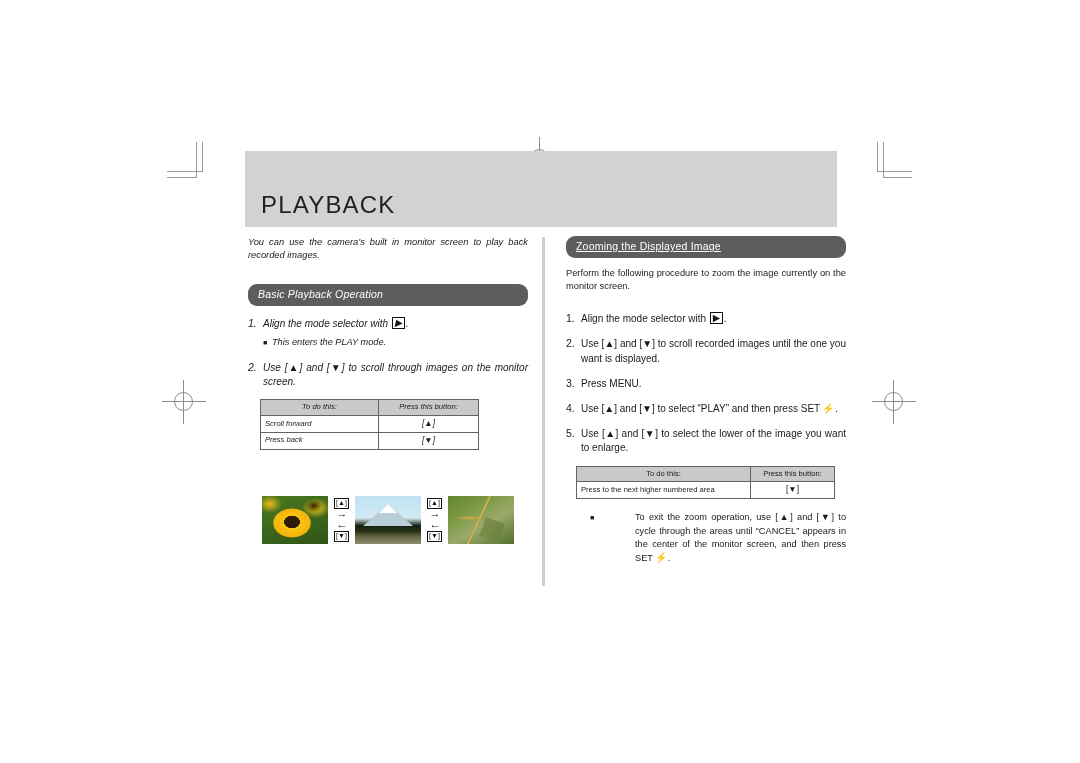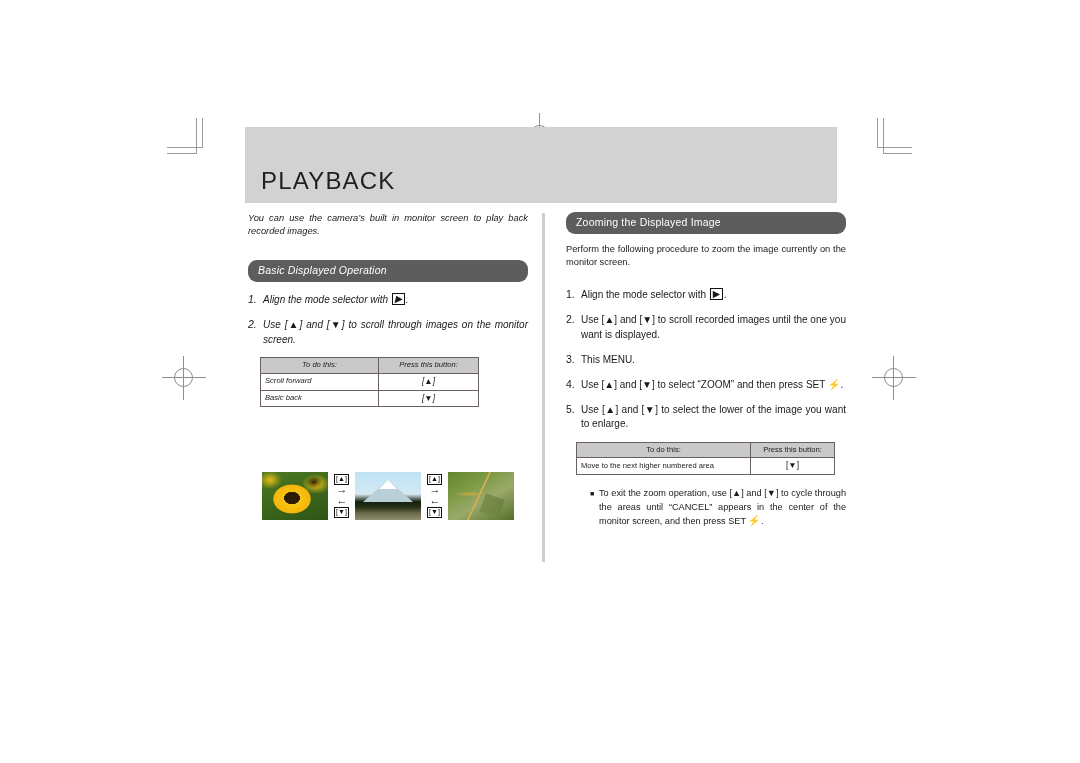--- a/index.html
+++ b/index.html
@@ -7,20 +7,21 @@
     margin: 0; padding: 0;
     width: 1080px; height: 763px;
     background: #ffffff;
     font-family: "Liberation Sans", sans-serif;
   }
   #page {
     position: relative;
     width: 1080px; height: 562px;
     background: #ffffff;
     overflow: hidden;
+    margin-top: 24px;
   }
 
   
   .cmark { position: absolute; }
   .cmark i { position: absolute; background: #9a9a9a; display: block; }
 
   .reg { position: absolute; width: 44px; height: 44px; }
   .reg .vl { position: absolute; left: 21px; top: 0; width: 1px; height: 44px; background: #8e8e8e; }
   .reg .hl { position: absolute; top: 21px; left: 0; height: 1px; width: 44px; background: #8e8e8e; }
   .reg .ci { position: absolute; left: 12px; top: 12px; width: 19px; height: 19px;
@@ -49,21 +50,21 @@
 
   .sectionbar {
     display: block; margin: 22px 0 9px 0;
     background: #5d5d5d; color: #ffffff;
     border-radius: 9px;
     padding: 3px 10px 4px 10px;
     font-size: 10.5px;
     letter-spacing: .2px;
     width: 100%;
   }
-  .col-right .sectionbar { margin-top: 0; }
+  .col-right .sectionbar { margin-top: 0; text-decoration: underline; }
 
   .step { display: flex; margin-top: 11px; }
   .step .num { width: 15px; flex: 0 0 15px; font-size: 10.5px; line-height: 1.25; }
   .step .txt { flex: 1; font-size: 10px; line-height: 1.42; text-align: justify; }
 
   .bullet { display: flex; margin-top: 5px; margin-left: 15px; }
   .bullet .bsq { flex: 0 0 9px; font-size: 7px; line-height: 1.9; color: #1a1a1a; }
   .bullet .btxt { flex: 1; font-size: 9.2px; line-height: 1.45; text-align: justify; }
 
   .bullet.wide { margin-left: 14px; }
@@ -217,50 +218,54 @@
   <div class="banner">
     <div class="banner-title">PLAYBACK</div>
   </div>
 
   <div class="divider"></div>
 
   <div class="col col-left">
 
     <p class="intro">You can use the camera’s built in monitor screen to play back recorded images.</p>
 
-    <div class="sectionbar">Basic Displayed Operation</div>
+    <div class="sectionbar">Basic Playback Operation</div>
 
 
     <div class="step">
       <div class="num">1.</div>
       <div class="txt tight">
         <span>Align the mode selector with </span><span class="key kbr">▶</span><span>.</span>
       </div>
     </div>
 
+    <div class="bullet">
+      <div class="bsq">■</div>
+      <div class="btxt">This enters the PLAY mode.</div>
+    </div>
 
     <div class="step">
       <div class="num">2.</div>
       <div class="txt">Use [▲] and [▼] to scroll through images on the monitor screen.</div>
     </div>
 
     <table class="op tbl-left">
       <thead>
         <tr>
           <th class="c1">To do this:</th>
           <th class="c2">Press this button:</th>
         </tr>
       </thead>
       <tbody>
         <tr>
           <td class="lbl">Scroll forward</td>
           <td class="btn">[▲]</td>
         </tr>
         <tr>
-          <td class="lbl">Basic back</td>
+          <td class="lbl">Press back</td>
           <td class="btn">[▼]</td>
         </tr>
       </tbody>
     </table>
   </div>
 
   <div class="photostrip">
     <div class="photo ph-flower"></div>
     <div class="arrows">
       <span class="ar kbox">[▲]</span>
@@ -291,51 +296,51 @@
       </div>
     </div>
 
     <div class="step">
       <div class="num">2.</div>
       <div class="txt">Use [▲] and [▼] to scroll recorded images until the one you want is displayed.</div>
     </div>
 
     <div class="step">
       <div class="num">3.</div>
-      <div class="txt tight">This MENU.</div>
+      <div class="txt tight">Press MENU.</div>
     </div>
 
     <div class="step">
       <div class="num">4.</div>
       <div class="txt">
-        <span>Use [▲] and [▼] to select “ZOOM” and then press SET </span><span class="bolt">⚡</span><span>.</span>
+        <span>Use [▲] and [▼] to select “PLAY” and then press SET </span><span class="bolt">⚡</span><span>.</span>
       </div>
     </div>
 
     <div class="step">
       <div class="num">5.</div>
       <div class="txt">Use [▲] and [▼] to select the lower of the image you want to enlarge.</div>
     </div>
 
     <table class="op tbl-right" style="margin-left:10px;">
       <thead>
         <tr>
           <th class="c1">To do this:</th>
           <th class="c2">Press this button:</th>
         </tr>
       </thead>
       <tbody>
         <tr>
-          <td class="lbl">Move to the next higher numbered area</td>
+          <td class="lbl">Press to the next higher numbered area</td>
           <td class="btn">[▼]</td>
         </tr>
       </tbody>
     </table>
 
-    <div class="bullet wide" style="margin-top:12px;margin-left:24px;">
+    <div class="bullet wide" style="margin-top:12px;margin-left:24px;gap:36px;">
       <div class="bsq">■</div>
       <div class="btxt">
         <span>To exit the zoom operation, use [▲] and [▼] to cycle through the areas until “CANCEL” appears in the center of the monitor screen, and then press SET </span><span class="bolt">⚡</span><span>.</span>
       </div>
     </div>
   </div>
 
   <div class="pagenum">48</div>
 
   <div class="foot foot-left">¥40R|W-5</div>

